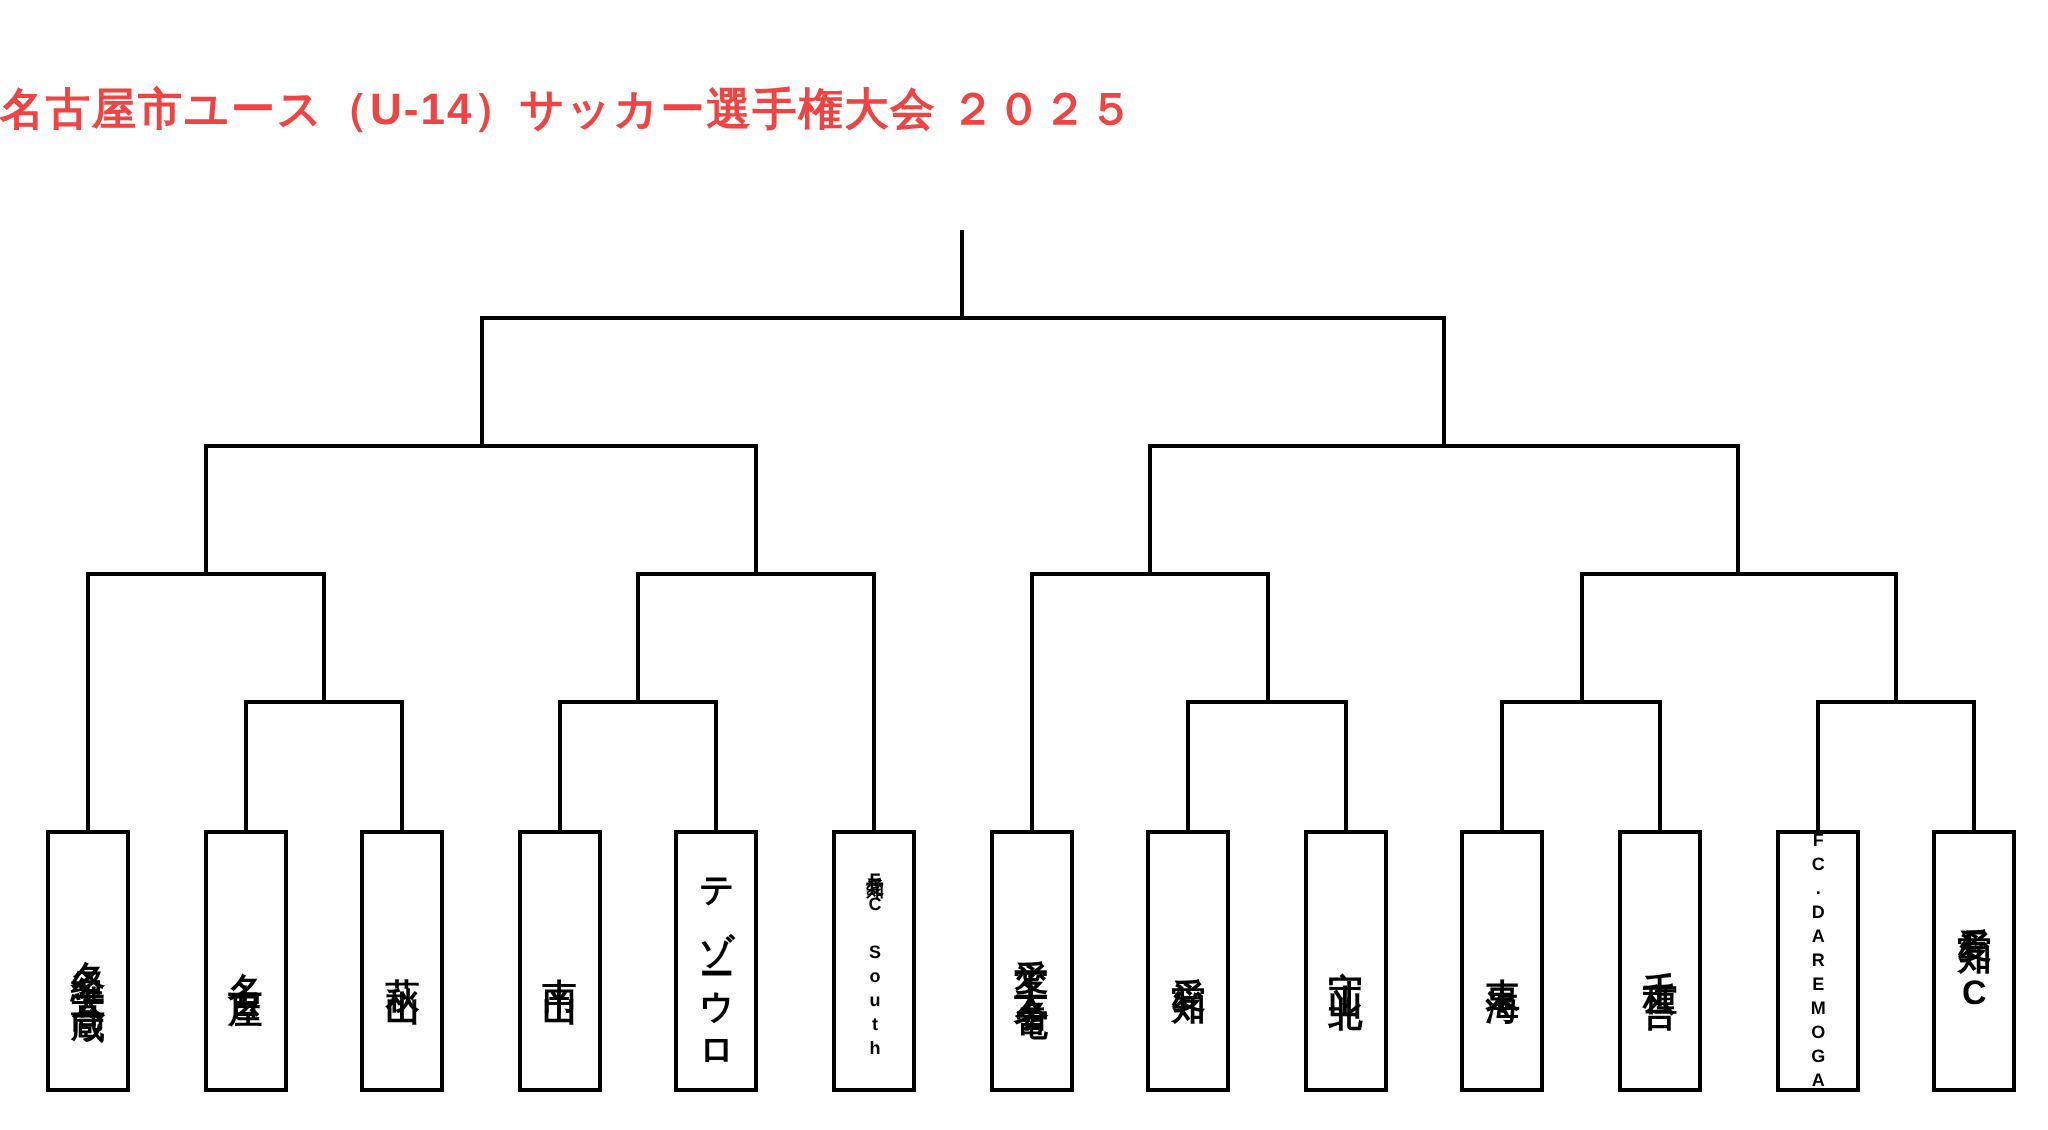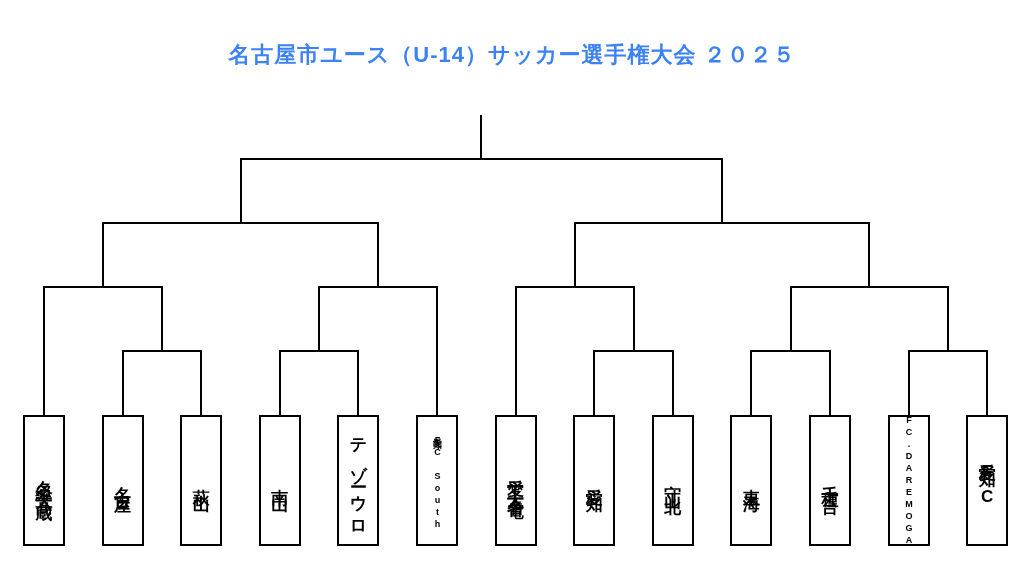--- a/index.html
+++ b/index.html
@@ -8,25 +8,25 @@
     position: relative;
     background: #ffffff;
     font-family: "Liberation Sans", "DejaVu Sans", sans-serif;
     overflow: hidden;
   }
   .title {
     position: absolute;
     top: 40px;
     left: 0;
     width: 1024px;
-    text-align: center;
+    text-align: left;
     font-size: 22px;
     font-weight: bold;
     letter-spacing: 1px;
-    color: #3b82f6;
+    color: #ef4444;
     white-space: nowrap;
   }
   #bracket { position: absolute; left: 0; top: 0; width: 1024px; height: 565px; }
   .bline { position: absolute; background: #000000; }
   .team-box {
     position: absolute;
     top: 415px;
     width: 42px;
     height: 131px;
     border: 2px solid #000000;

